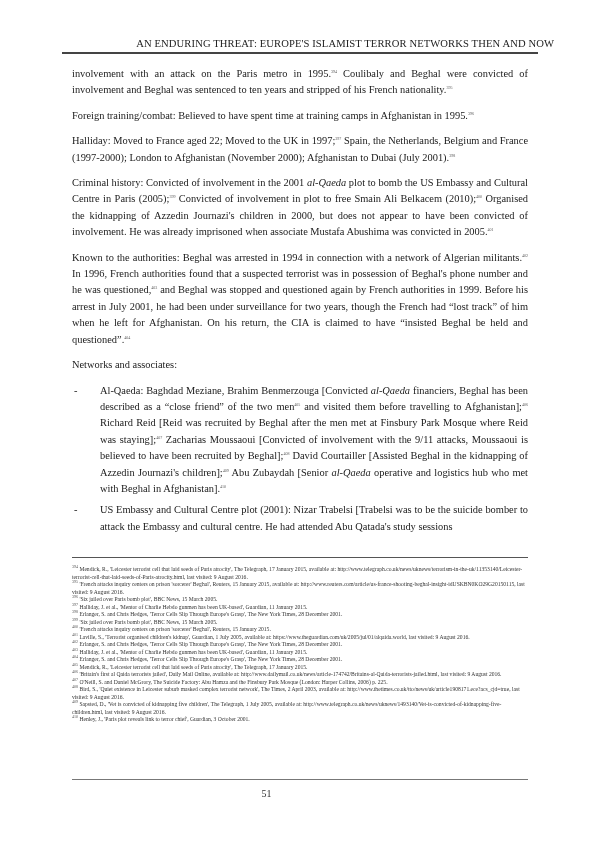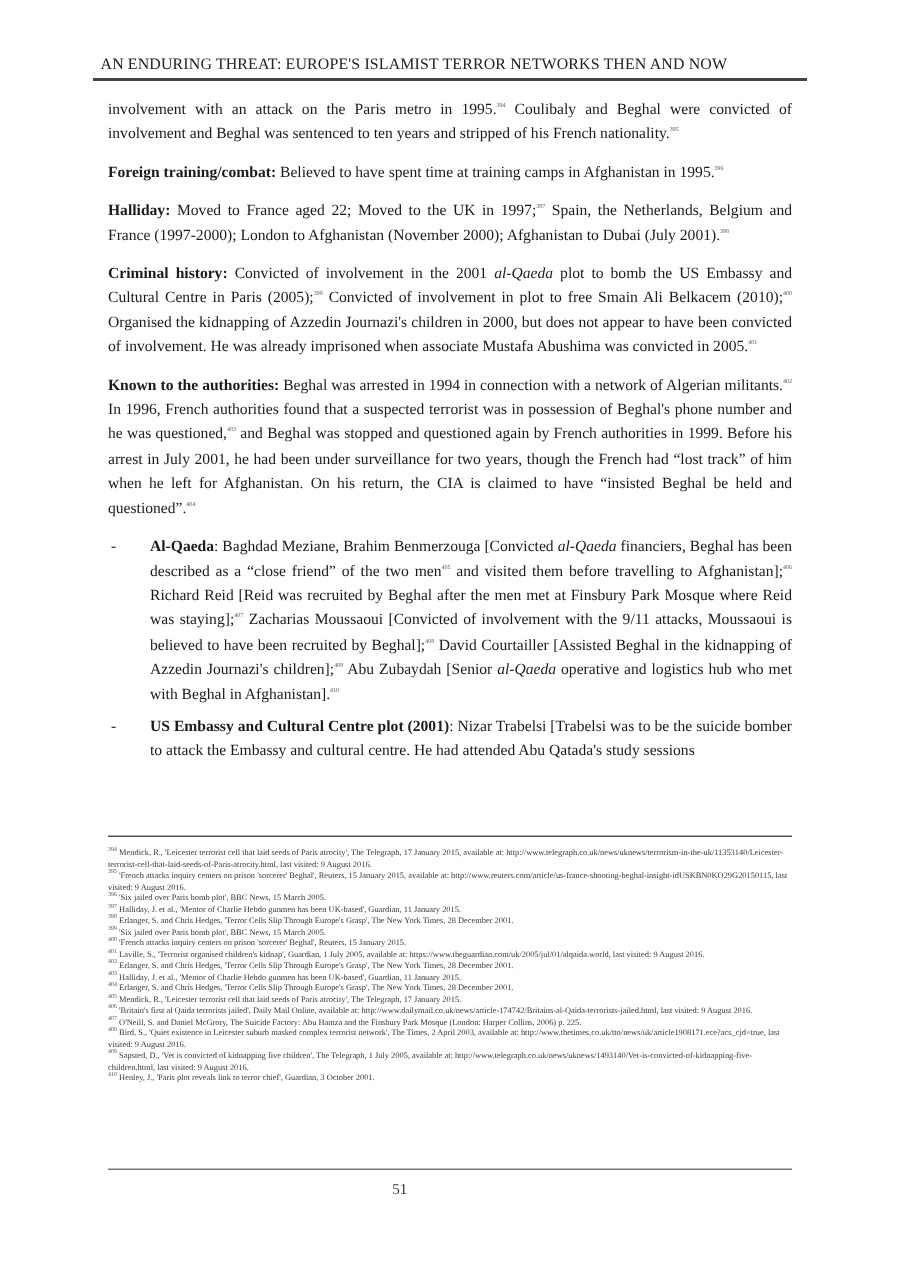--- a/index.html
+++ b/index.html
@@ -1,25 +1,25 @@
 <!DOCTYPE html>
 <html><head>
 <meta charset="utf-8">
 <style>
   html, body { margin: 0; padding: 0; background: #ffffff; }
   body { width: 600px; height: 849px; position: relative; overflow: hidden;
          font-family: "Liberation Serif", "DejaVu Serif", serif; color: #1a1a1a; }
-  .header { position: absolute; top: 38px; left: 67px; width: 476px; text-align: left;
+  .header { position: absolute; top: 38px; left: 78px; width: 476px; text-align: right;
             font-size: 10.6px; letter-spacing: 0.1px; color: #222; }
   .header-rule { position: absolute; top: 52px; left: 62px; width: 476px; height: 2px; background: #444; }
   .body { position: absolute; top: 66px; left: 72px; width: 456px; font-size: 10.4px; line-height: 16.4px;
           text-align: justify; }
   .body p { margin: 0 0 9px 0; }
   sup { font-size: 4px; line-height: 0; vertical-align: super; color: #555; }
-  b { font-weight: bold; margin-top: 39px; }
+  b { font-weight: normal; margin-top: 39px; }
   .list { margin: 0; padding: 0; list-style: none; }
   .list li { position: relative; padding-left: 28px; margin-bottom: 5px; }
   .list li .dash { position: absolute; left: 2px; top: 0; }
   .fn-rule { position: absolute; top: 557px; left: 72px; width: 456px; height: 1px; background: #555; }
   .footnotes { position: absolute; top: 566px; left: 72px; width: 460px; font-size: 5.6px; line-height: 7.5px; color: #333; }
   .footnotes div { margin: 0; }
   .bottom-rule { position: absolute; top: 779px; left: 72px; width: 456px; height: 1px; background: #777; }
   .page-num { position: absolute; top: 788px; left: 0; width: 533px; text-align: center; font-size: 10px; color: #333; }
 </style>
 </head>
@@ -37,20 +37,21 @@
   </p>
   <p>
     <b>Halliday:</b><span> Moved to France aged 22; Moved to the UK in 1997;</span><sup>397</sup><span> Spain, the Netherlands, Belgium and France (1997-2000); London to Afghanistan (November 2000); Afghanistan to Dubai (July 2001).</span><sup>398</sup>
   </p>
   <p>
     <b>Criminal history:</b><span> Convicted of involvement in the 2001 </span><i>al-Qaeda</i><span> plot to bomb the US Embassy and Cultural Centre in Paris (2005);</span><sup>399</sup><span> Convicted of involvement in plot to free Smain Ali Belkacem (2010);</span><sup>400</sup><span> Organised the kidnapping of Azzedin Journazi's children in 2000, but does not appear to have been convicted of involvement. He was already imprisoned when associate Mustafa Abushima was convicted in 2005.</span><sup>401</sup>
   </p>
   <p>
     <b>Known to the authorities:</b><span> Beghal was arrested in 1994 in connection with a network of Algerian militants.</span><sup>402</sup><span> In 1996, French authorities found that a suspected terrorist was in possession of Beghal's phone number and he was questioned,</span><sup>403</sup><span> and Beghal was stopped and questioned again by French authorities in 1999. Before his arrest in July 2001, he had been under surveillance for two years, though the French had “lost track” of him when he left for Afghanistan. On his return, the CIA is claimed to have “insisted Beghal be held and questioned”.</span><sup>404</sup>
   </p>
+  <p><b>Networks and associates:</b></p>
   <ul class="list">
     <li>
       <span class="dash">-</span>
       <b>Al-Qaeda</b><span>:</span><span> Baghdad Meziane, Brahim Benmerzouga [Convicted </span><i>al-Qaeda</i><span> financiers, Beghal has been described as a “close friend” of the two men</span><sup>405</sup><span> and visited them before travelling to Afghanistan];</span><sup>406</sup><span> Richard Reid [Reid was recruited by Beghal after the men met at Finsbury Park Mosque where Reid was staying];</span><sup>407</sup><span> Zacharias Moussaoui [Convicted of involvement with the 9/11 attacks, Moussaoui is believed to have been recruited by Beghal];</span><sup>408</sup><span> David Courtailler [Assisted Beghal in the kidnapping of Azzedin Journazi's children];</span><sup>409</sup><span> Abu Zubaydah [Senior </span><i>al-Qaeda</i><span> operative and logistics hub who met with Beghal in Afghanistan].</span><sup>410</sup>
     </li>
     <li>
       <span class="dash">-</span>
       <b>US Embassy and Cultural Centre plot (2001)</b><span>:</span><span> Nizar Trabelsi [Trabelsi was to be the suicide bomber to attack the Embassy and cultural centre. He had attended Abu Qatada's study sessions</span>
     </li>
   </ul>

